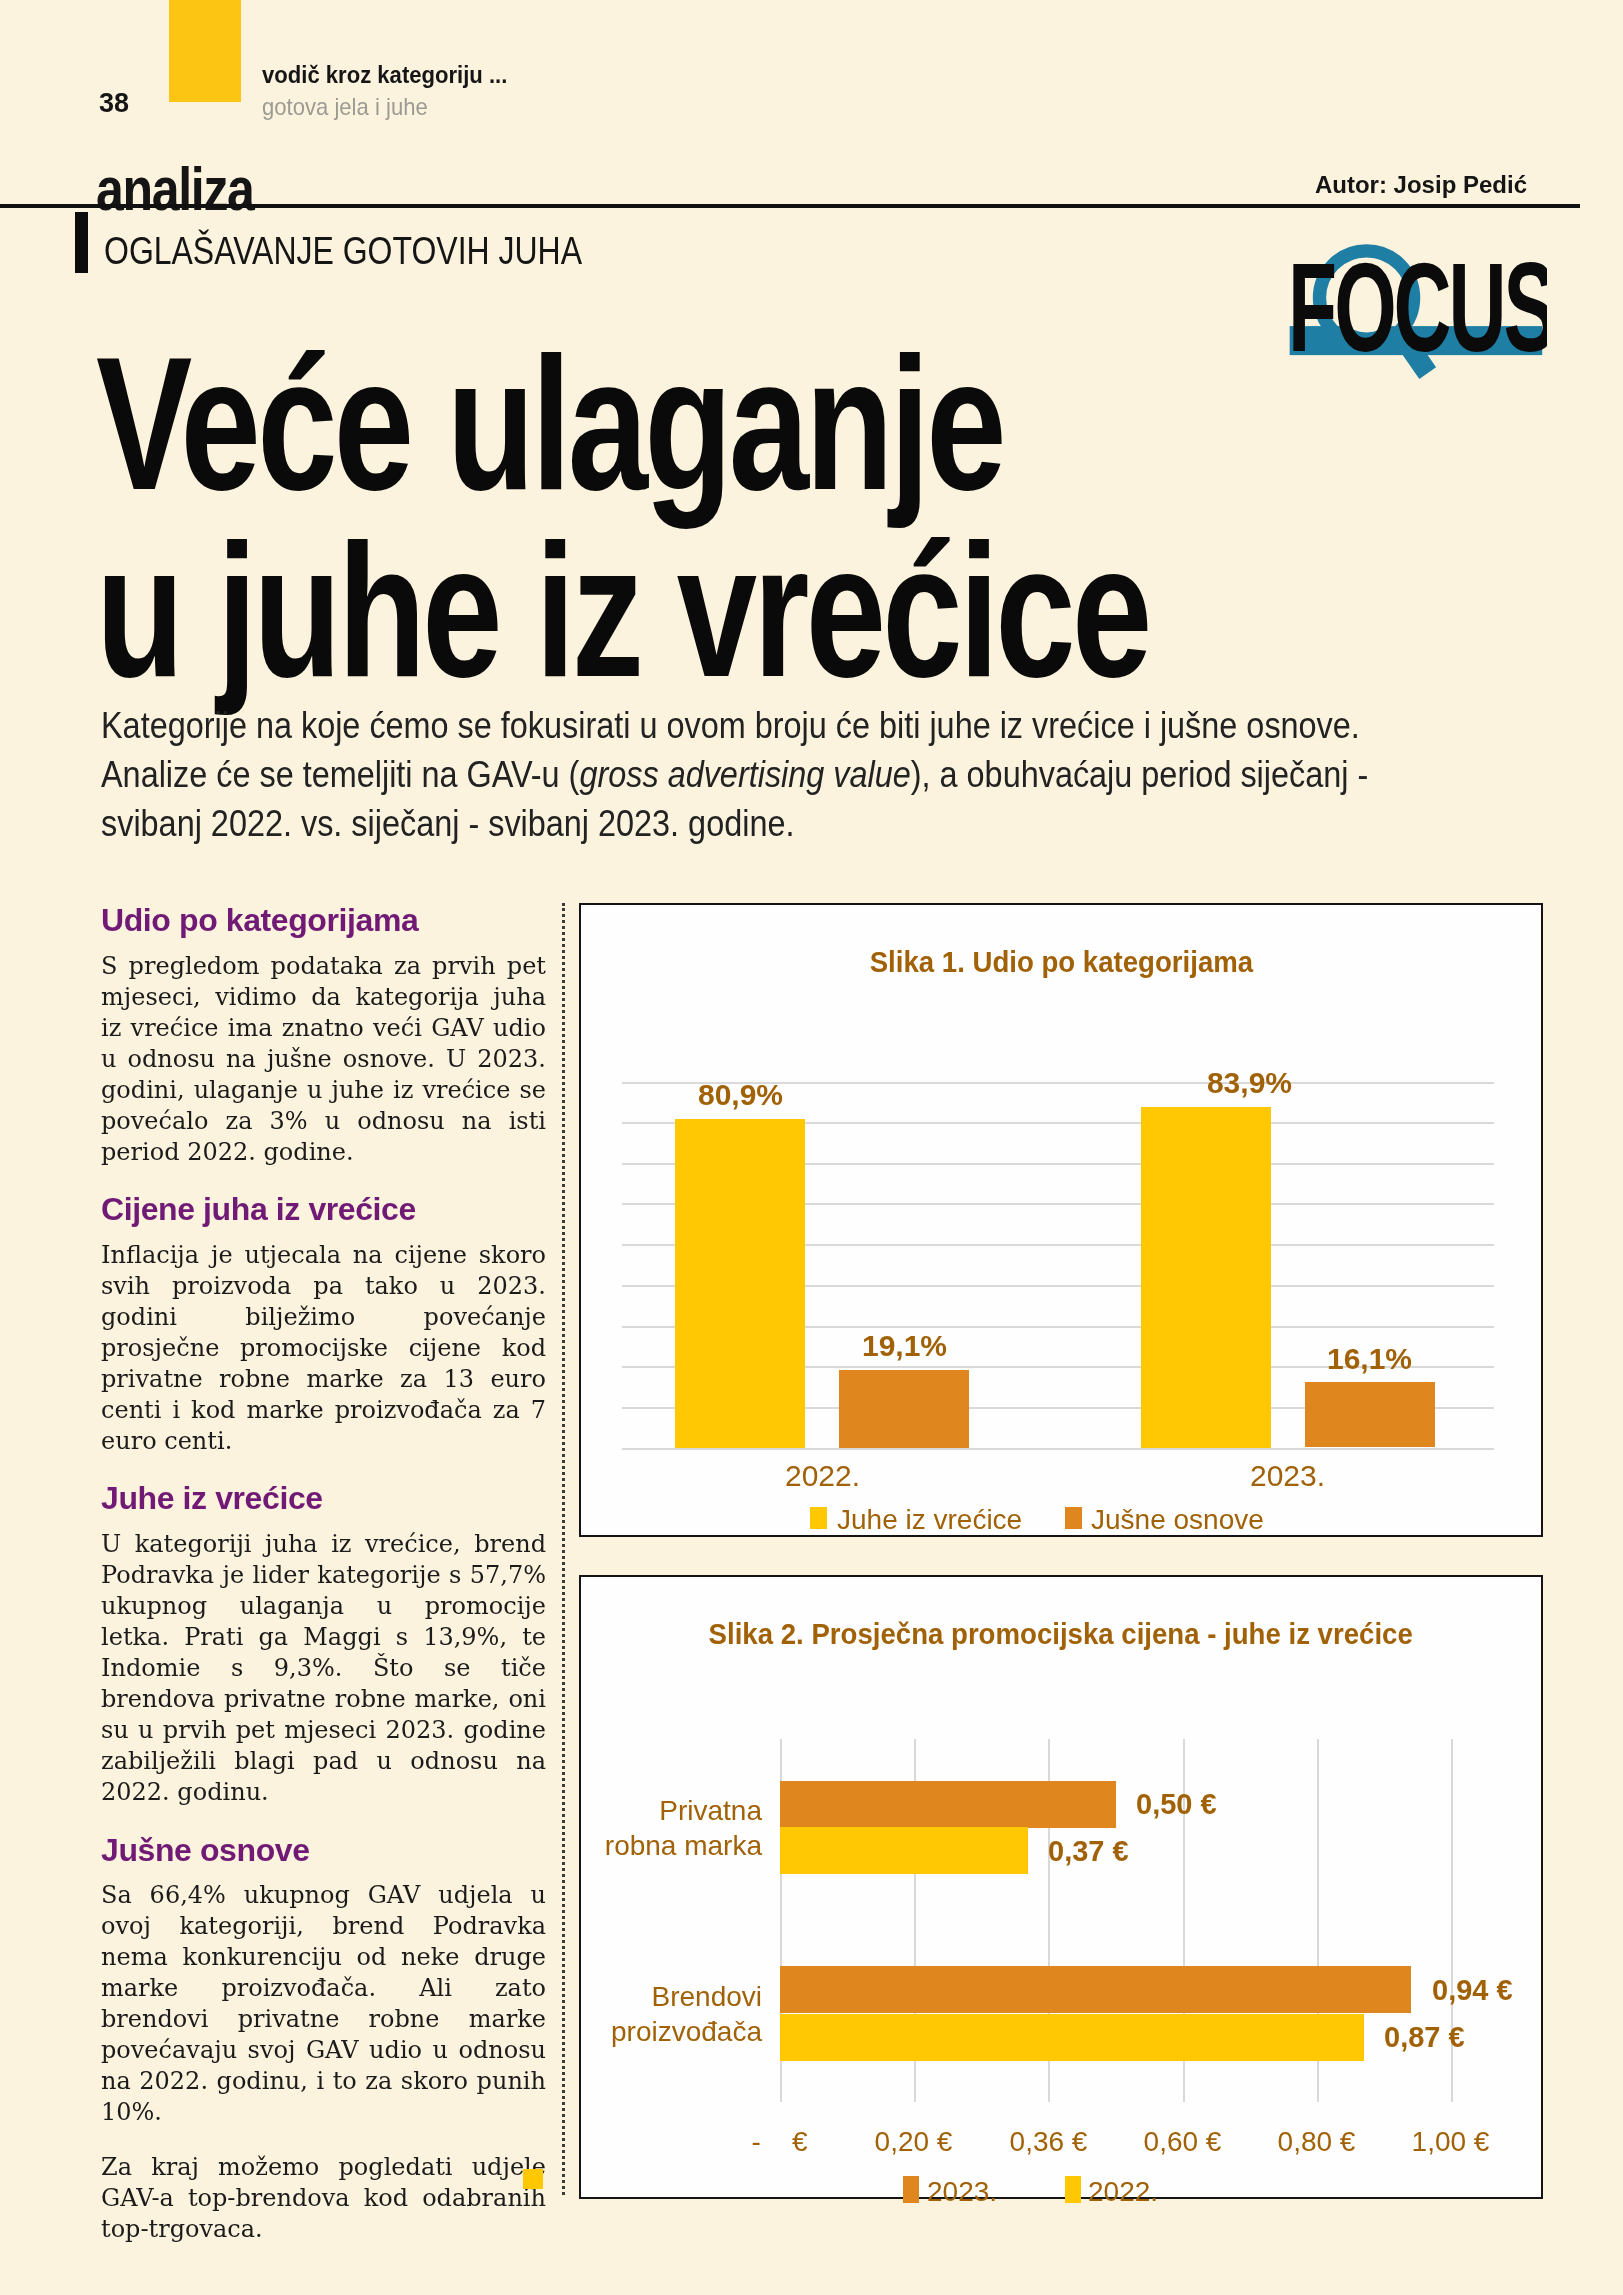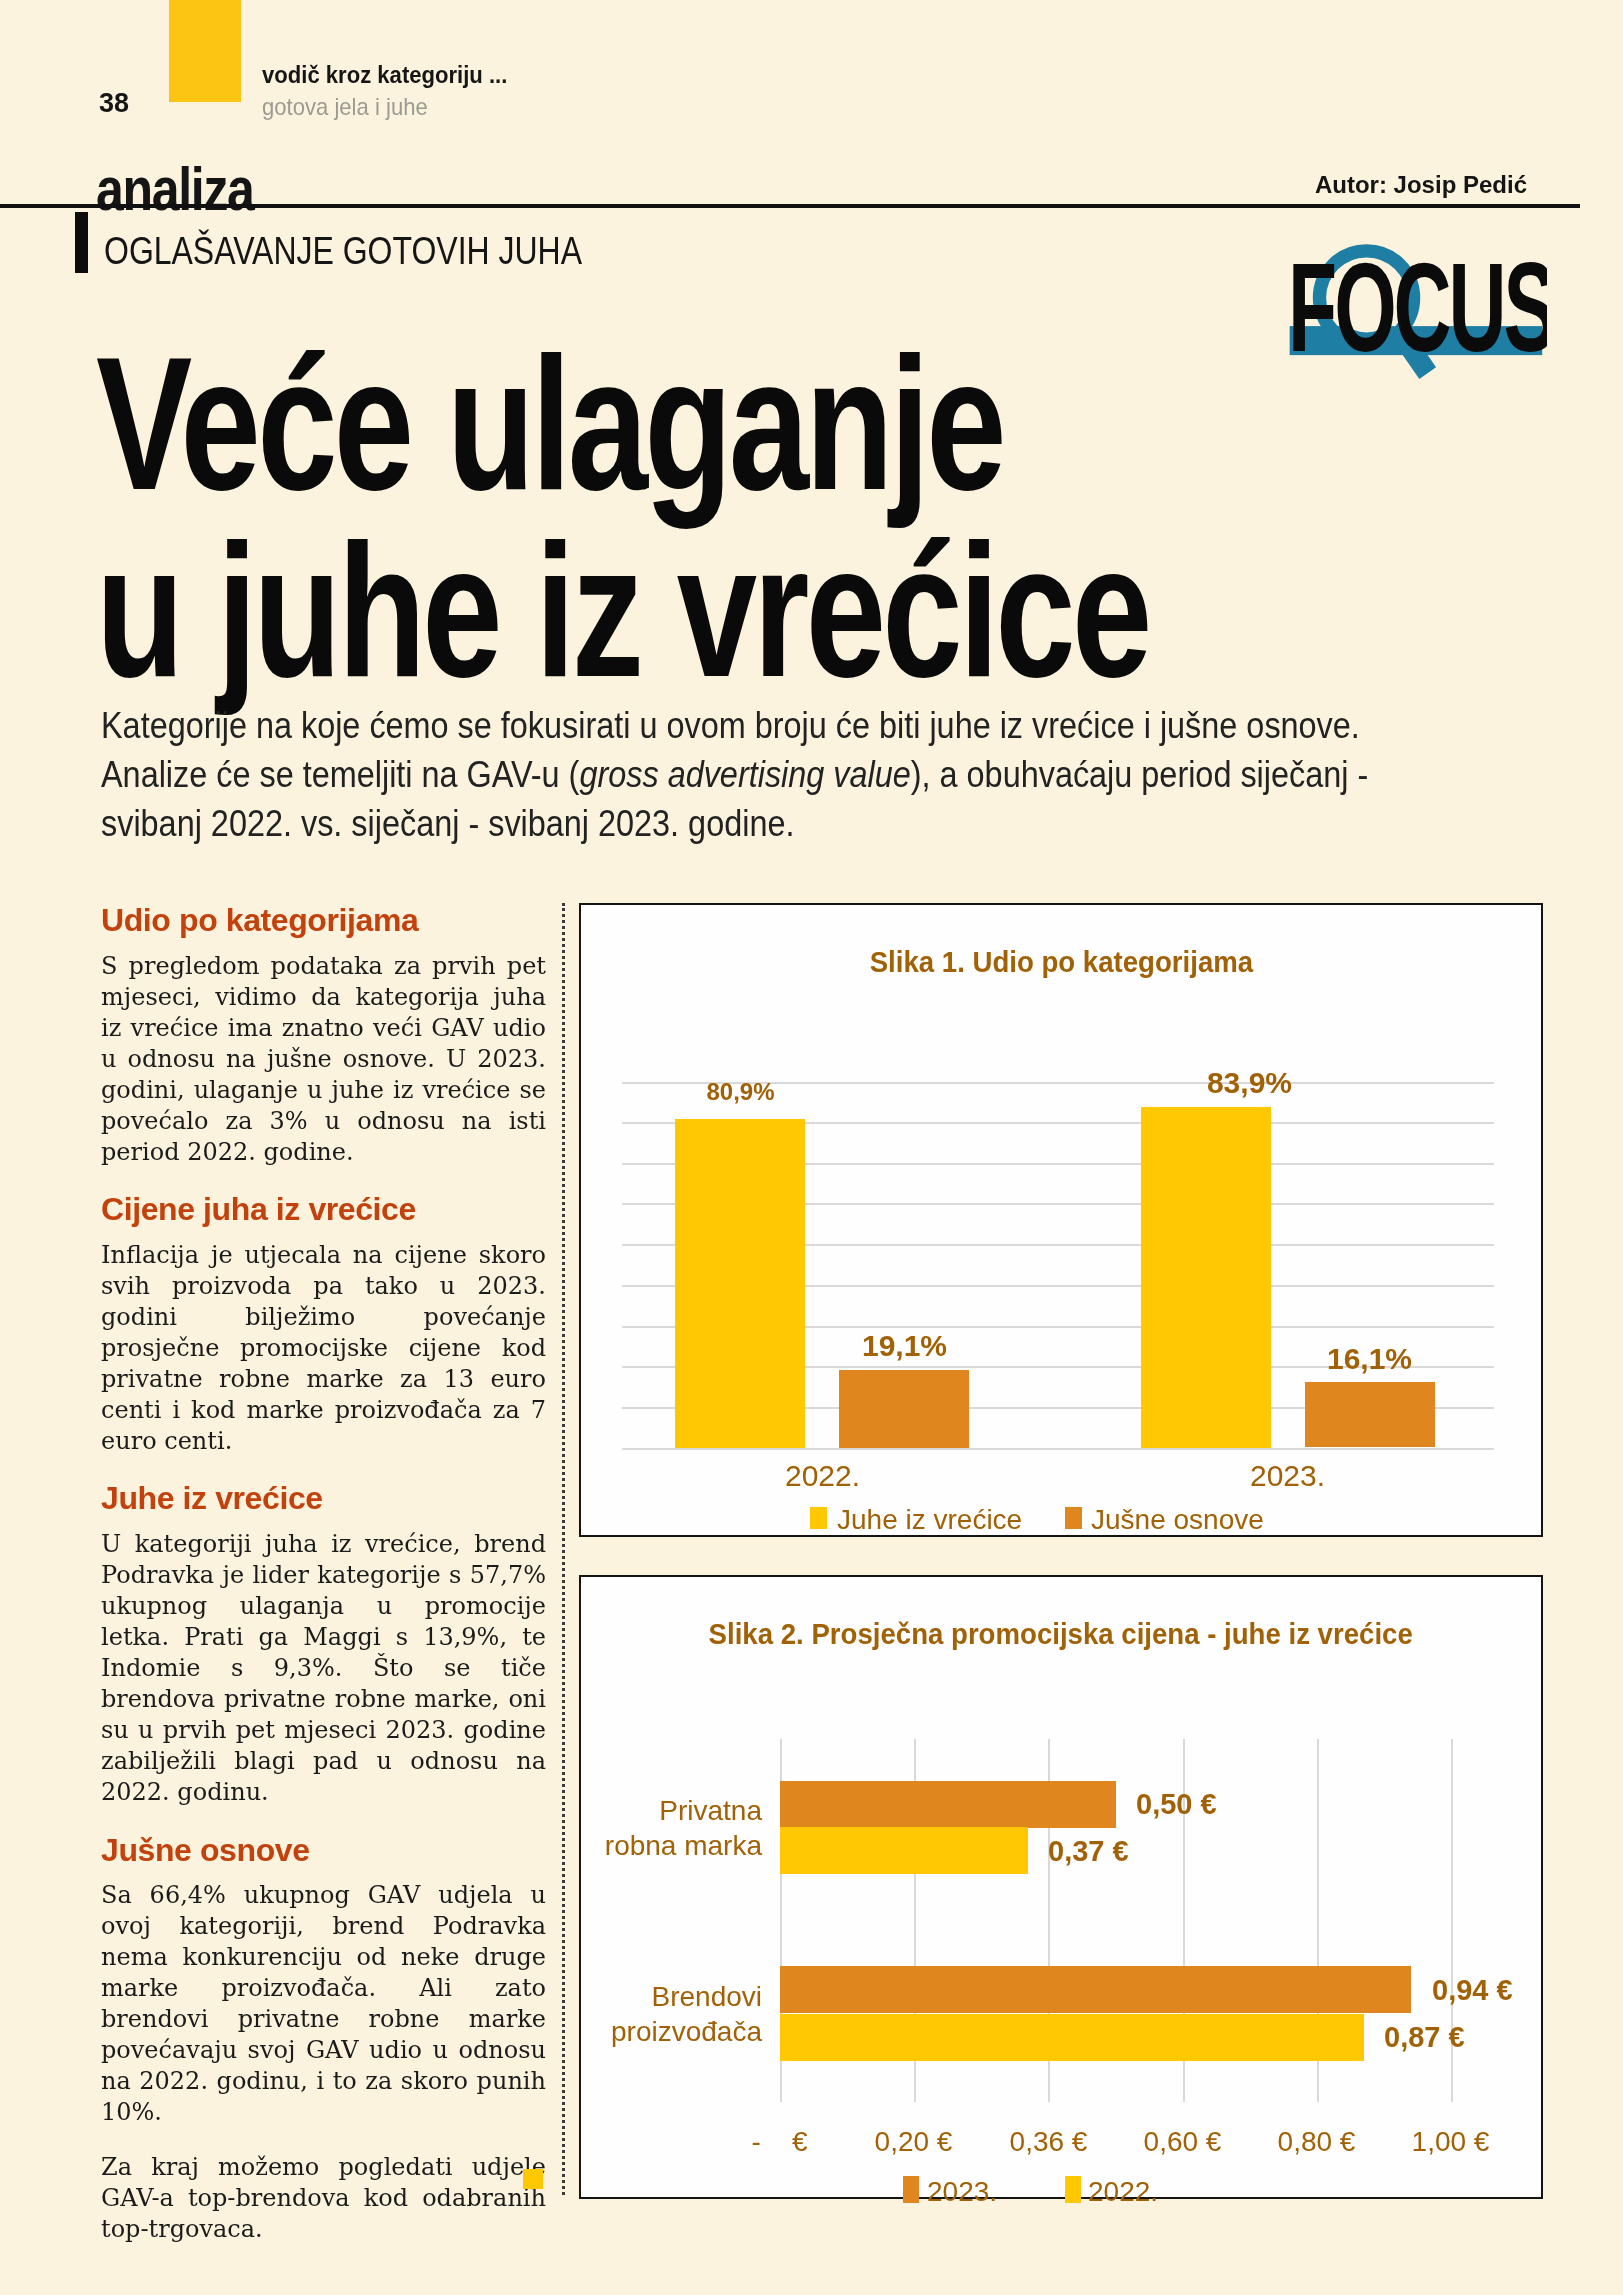--- a/index.html
+++ b/index.html
@@ -5,21 +5,21 @@
   html,body{margin:0;padding:0;}
   body{background:#777;}
   .page{
     position:relative; width:1623px; height:2295px;
     background:#FBF3DD; overflow:hidden;
     font-family:"Liberation Sans",sans-serif; color:#151515;
   }
   .abs{position:absolute;}
   .cb{position:absolute; font-family:"Liberation Sans",sans-serif; color:#a16207;margin-top:40px;}
   .serif-body{font-family:"DejaVu Serif",serif; font-size:24px; line-height:31px; text-align:justify; color:#1b1b1b;}
-  .col-heading{font-family:"Liberation Sans",sans-serif; font-weight:bold; font-size:32px; line-height:36px; letter-spacing:-0.4px; color:#c2410c;}
+  .col-heading{font-family:"Liberation Sans",sans-serif; font-weight:bold; font-size:32px; line-height:36px; letter-spacing:-0.4px; color:#701a75;}
   .headline{font-weight:bold; font-size:185px; letter-spacing:-4.7px; line-height:1;
             white-space:nowrap; transform:scale(0.78,1.02); transform-origin:0 0; color:#0a0a0a;}
   .chart-box{position:absolute; background:#FEFEFE; border:2.4px solid #141414;}
   .chart-title{left:0; top:44; width:100%; text-align:center; font-size:30px; font-weight:bold;}
   .chart-title > span{display:inline-block; transform:scaleX(0.92); transform-origin:center;}
   .condX{display:inline-block; transform-origin:0 0;}
 </style>
 </head>
 <body>
 
@@ -96,21 +96,21 @@
       <div class="cb" style="left: 41px; top: 462px; width: 872px; height: 1.6px; background: rgb(217, 217, 217);"></div>
       <div class="cb" style="left: 41px; top: 421px; width: 872px; height: 1.6px; background: rgb(217, 217, 217);"></div>
       <div class="cb" style="left: 41px; top: 381px; width: 872px; height: 1.6px; background: rgb(217, 217, 217);"></div>
       <div class="cb" style="left: 41px; top: 340px; width: 872px; height: 1.6px; background: rgb(217, 217, 217);"></div>
       <div class="cb" style="left: 41px; top: 299px; width: 872px; height: 1.6px; background: rgb(217, 217, 217);"></div>
       <div class="cb" style="left: 41px; top: 258px; width: 872px; height: 1.6px; background: rgb(217, 217, 217);"></div>
       <div class="cb" style="left: 41px; top: 218px; width: 872px; height: 1.6px; background: rgb(217, 217, 217);"></div>
       <div class="cb" style="left: 41px; top: 177px; width: 872px; height: 1.6px; background: rgb(217, 217, 217);"></div>
       <div class="cb" style="left: 41px; top: 137px; width: 872px; height: 1.6px; background: rgb(217, 217, 217);"></div>
       <div class="cb" style="left: 94px; top: 174px; width: 130px; height: 329px; background: rgb(255, 200, 3);"></div>
-      <div class="cb" style="left: 73px; top: 133px; width: 173px; text-align: center; font-size: 24px; font-weight: bold;">80,9%</div>
+      <div class="cb" style="left: 73px; top: 133px; width: 173px; text-align: center; font-size: 30px; font-weight: bold;">80,9%</div>
       <div class="cb" style="left: 560px; top: 162px; width: 130px; height: 341px; background: rgb(255, 200, 3);"></div>
       <div class="cb" style="left: 538px; top: 121px; width: 173px; text-align: right; font-size: 30px; font-weight: bold;">83,9%</div>
       <div class="cb" style="left: 258px; top: 425px; width: 130px; height: 78px; background: rgb(224, 134, 30);"></div>
       <div class="cb" style="left: 237px; top: 384px; width: 173px; text-align: center; font-size: 30px; font-weight: bold;">19,1%</div>
       <div class="cb" style="left: 724px; top: 437px; width: 130px; height: 65px; background: rgb(224, 134, 30);"></div>
       <div class="cb" style="left: 702px; top: 397px; width: 173px; text-align: center; font-size: 30px; font-weight: bold;">16,1%</div>
       <div class="cb" style="left: 155px; top: 514px; width: 173px; text-align: center; font-size: 30px;">2022.</div>
       <div class="cb" style="left: 620px; top: 514px; width: 173px; text-align: center; font-size: 30px;">2023.</div>
       <div class="cb" style="left: 229px; top: 562px; width: 17.3px; height: 22px; background: rgb(255, 200, 3);"></div>
       <div class="cb" style="left: 256px; top: 559px; font-size: 28px; white-space: nowrap;">Juhe iz vrećice</div>

